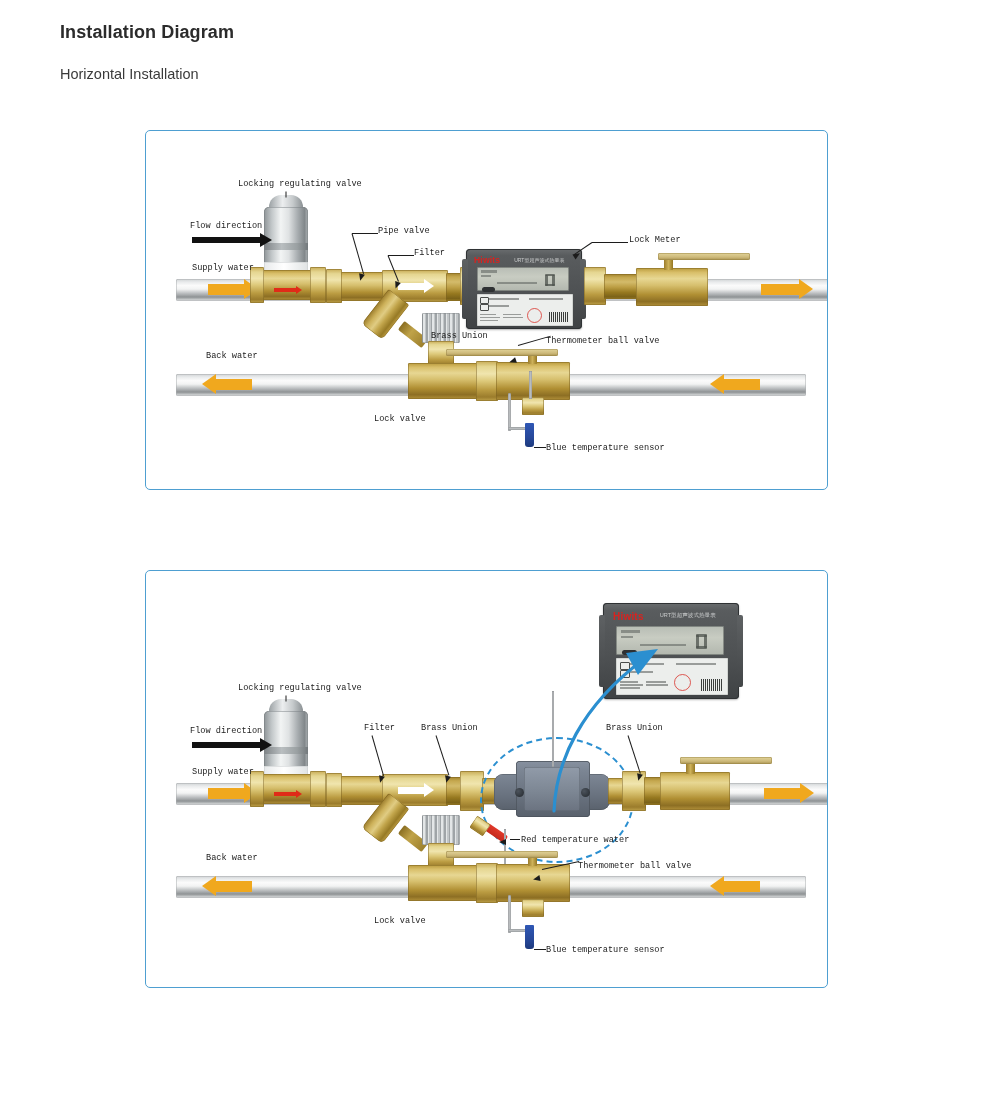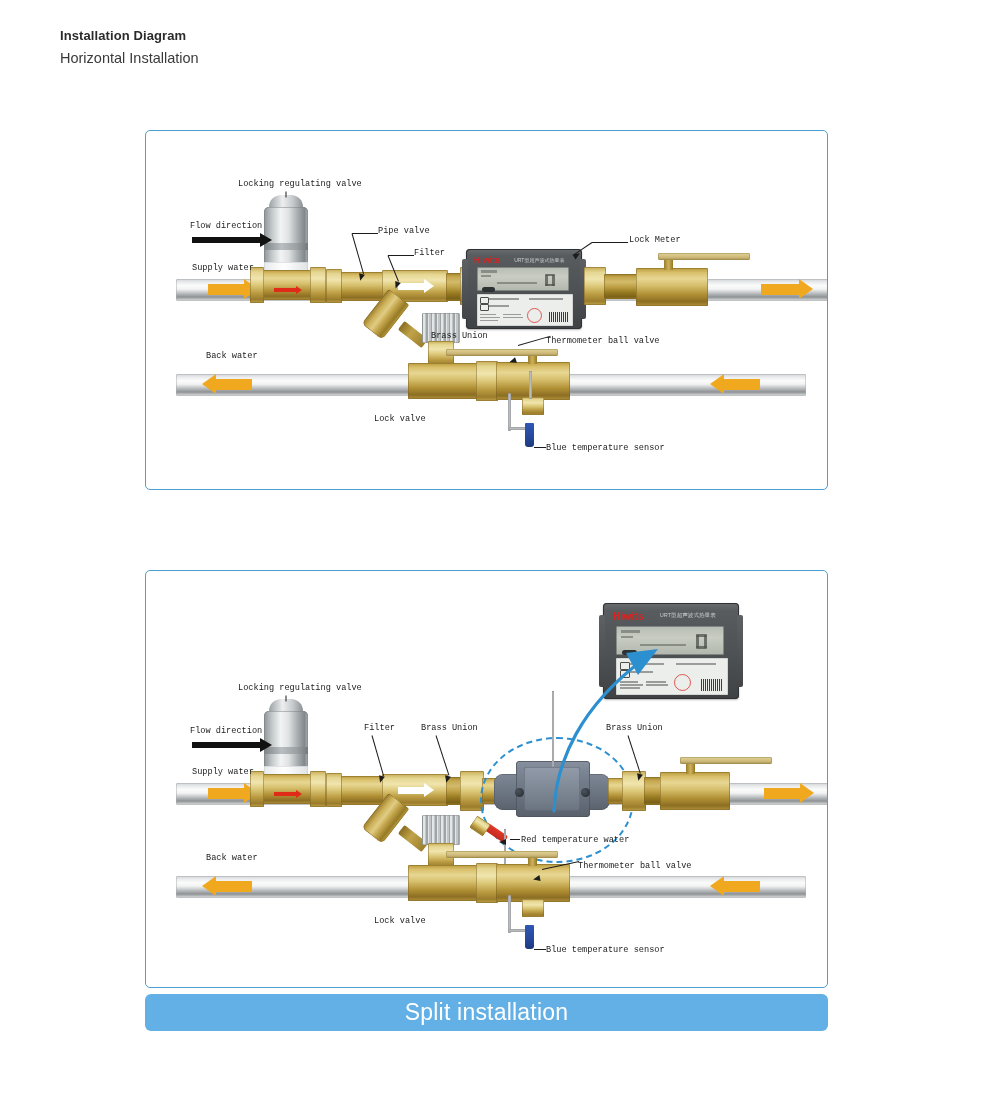--- a/index.html
+++ b/index.html
@@ -5,25 +5,25 @@
   html,body{margin:0;padding:0;}
   body{
     width:1000px;height:1111px;
     background:#ffffff;
     font-family:"Liberation Sans",sans-serif;
     color:#333333;
     overflow:hidden;
     position:relative;
   }
   .page-title{
-    position:absolute;left:60px;top:28px;
-    font-size:13px;font-weight:bold;color:#2b2b2b;letter-spacing:.1px;
+    position:absolute;left:60px;top:22px;
+    font-size:18px;font-weight:bold;color:#2b2b2b;letter-spacing:.1px;
   }
   .page-subtitle{
-    position:absolute;left:60px;top:50px;
+    position:absolute;left:60px;top:66px;
     font-size:14.5px;font-weight:normal;color:#3a3a3a;
   }
 
   
   .figure{position:absolute;left:145px;width:683px;}
   #figure-1{top:130px;}
   #figure-2{top:570px;}
 
   .panel{
     position:relative;
@@ -539,14 +539,13 @@
 
       <div class="lbl" style="left:60px;top:282px;">Back water</div>
 
       <div class="lbl" style="left:228px;top:345px;">Lock valve</div>
 
       <div class="lbl" style="left:400px;top:374px;">Blue temperature sensor</div>
       <div class="leader" style="left:388px;top:378px;width:12px;"></div>
 
     </div>
   </div>
-  <div class="caption-bar">Split installation</div>
 </div>
 
 </body></html>

